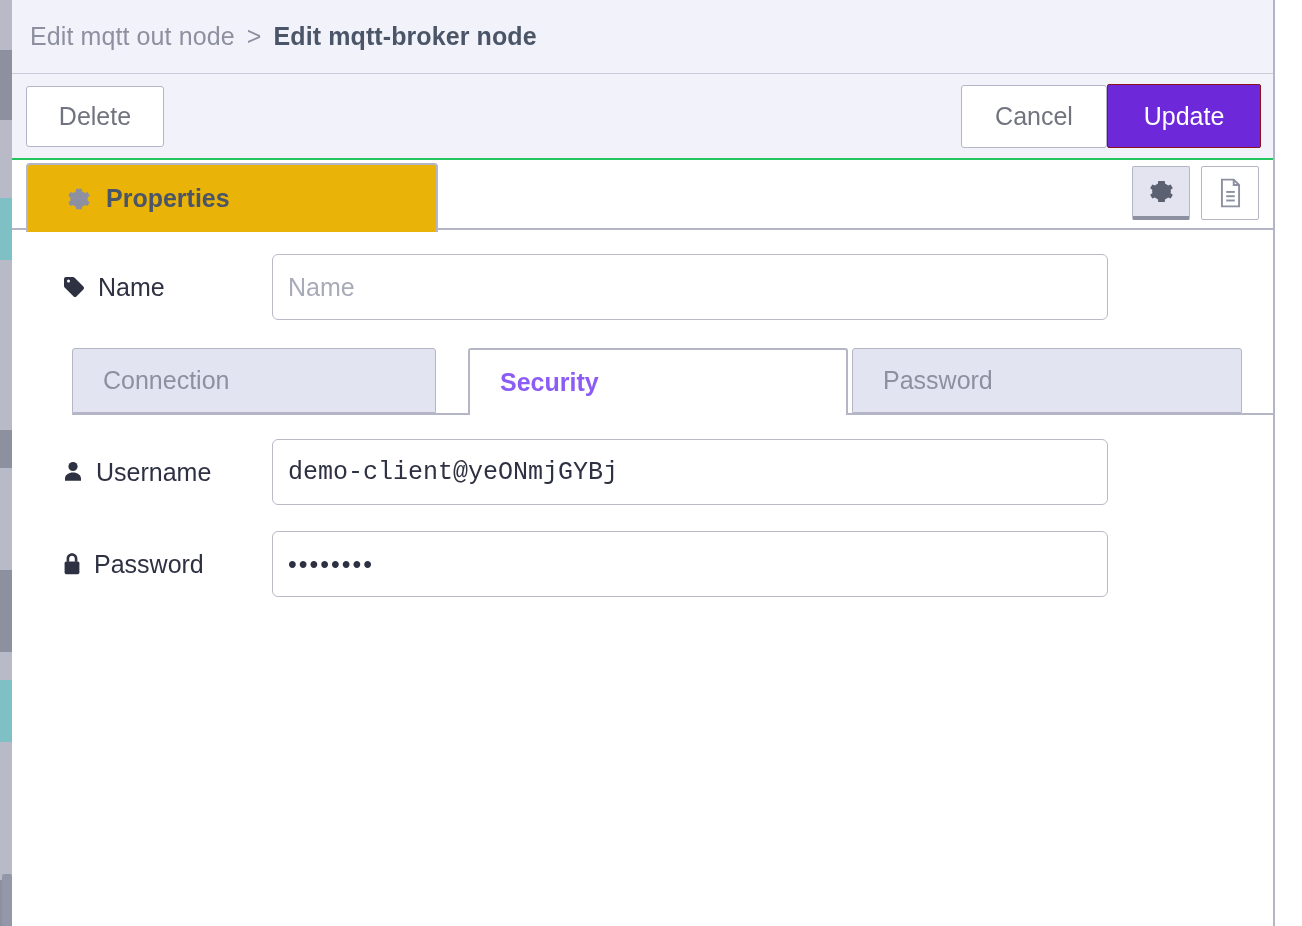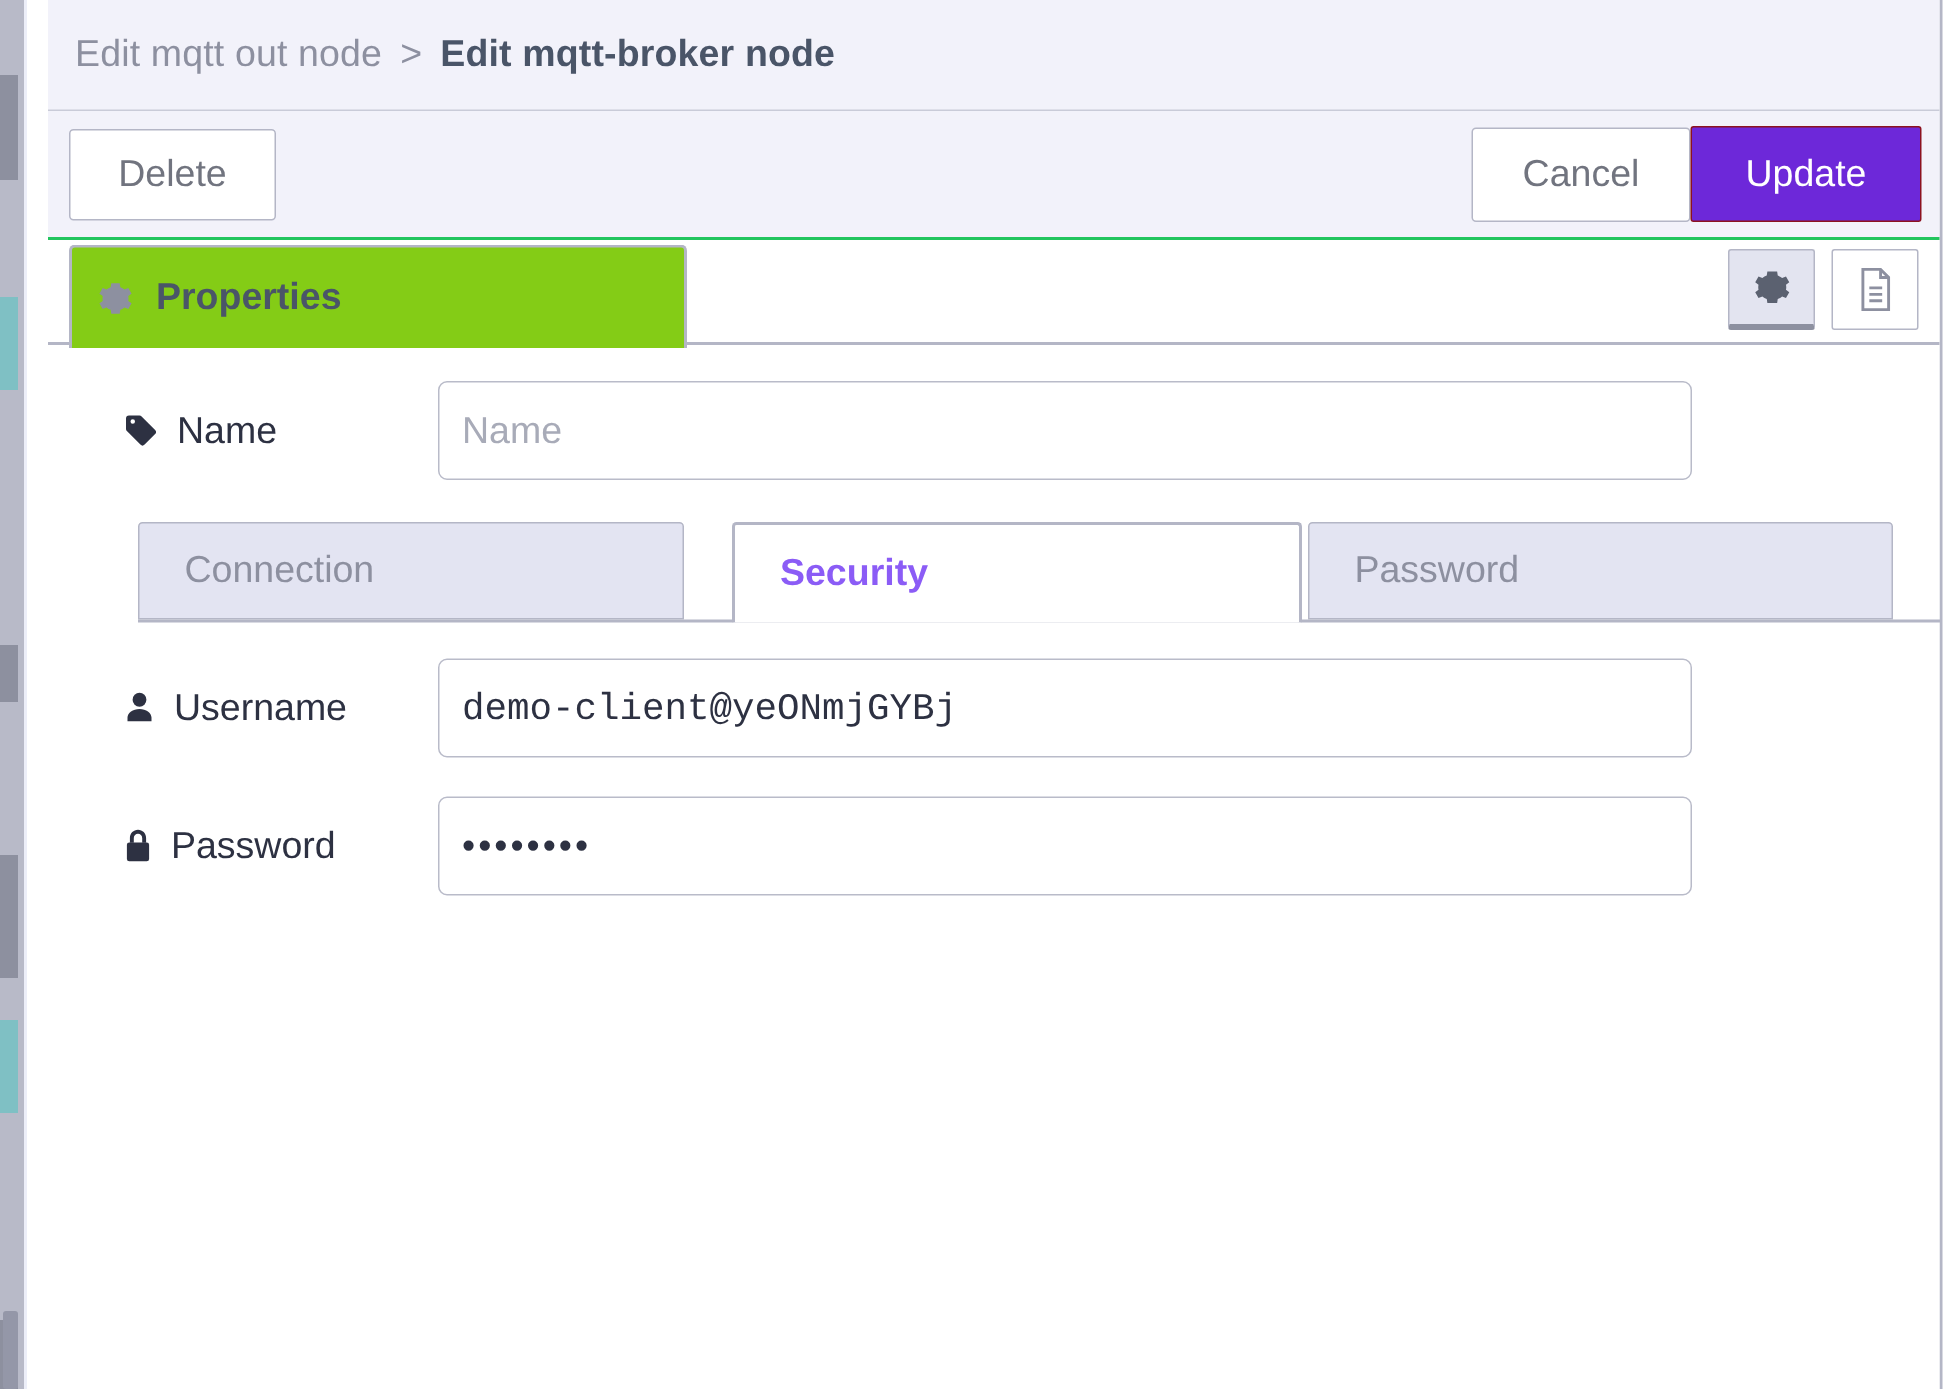--- a/index.html
+++ b/index.html
@@ -45,21 +45,21 @@
   .bg-gap {
     position: absolute;
     left: 16px; top: 0;
     width: 2px; height: 926px;
     background: #eceef8;
   }
 
   
   .dialog {
     position: absolute;
-    left: 32px; top: 0;
+    left: 12px; top: 0;
     width: 1263px;
     height: 926px;
     background: #ffffff;
     border-right: 2px solid #b4b6c6;
   }
 
   
   .dlg-header {
     height: 74px;
     background: #f2f2fa;
@@ -137,27 +137,27 @@
     left: 0; right: 0; bottom: 0;
     height: 2px;
     background: #b4b6c6;
   }
   .tab-properties {
     position: absolute;
     left: 14px;
     top: 3px;
     width: 412px;
     height: 69px;
-    background: #84cc16;
+    background: #eab308;
     border: 2px solid #b4b6c6;
     border-bottom: none;
     border-radius: 4px 4px 0 0;
     display: flex;
     align-items: center;
-    padding-left: 16px;
+    padding-left: 38px;
     z-index: 3;
   }
   .tab-properties .tab-label {
     font-size: 25px;
     font-weight: bold;
     color: #4a5568;
     margin-left: 14px;
   }
 
   .icon-btn-group {

